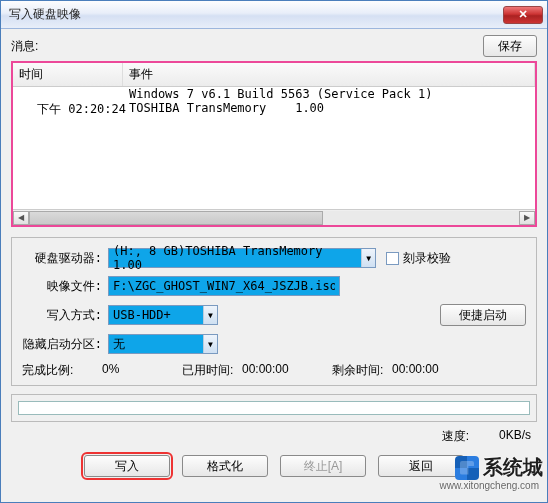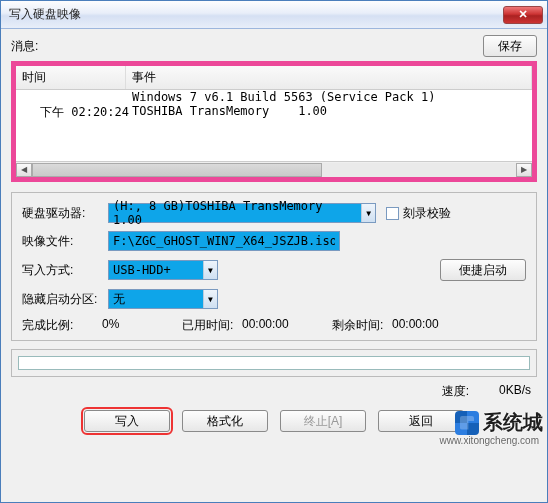--- a/index.html
+++ b/index.html
@@ -59,23 +59,23 @@
     cursor: pointer;
     display: inline-flex;
     align-items: center;
     justify-content: center;
   }
   .btn:disabled, .btn.disabled {
     color: #999;
     cursor: default;
   }
   .log-box {
-    border: 5px solid #ec4899;
+    border: 2px solid #ec4899;
     background: #fff;
-    height: 121px;
+    height: 166px;
     display: flex;
     flex-direction: column;
   }
   .log-header {
     display: flex;
     border-bottom: 1px solid #ccc;
     background: linear-gradient(#fafafa, #ececec);
     font-size: 12px;
   }
   .log-header .col {
@@ -117,21 +117,23 @@
     background: #f0f0f0;
   }
   .frow {
     display: flex;
     align-items: center;
     margin-bottom: 8px;
     font-size: 12px;
   }
   .frow .flabel {
     width: 86px;
+    text-align: right;
     padding-right: 6px;
+    font-family: Liberation Mono, monospace;
   }
   .combo, .text-in {
     height: 20px;
     border: 1px solid #7a9ac0;
     background: #0ea5e9;
     font-size: 12px;
     padding: 0 4px;
     font-family: "SimSun", monospace;
   }
   .combo {

